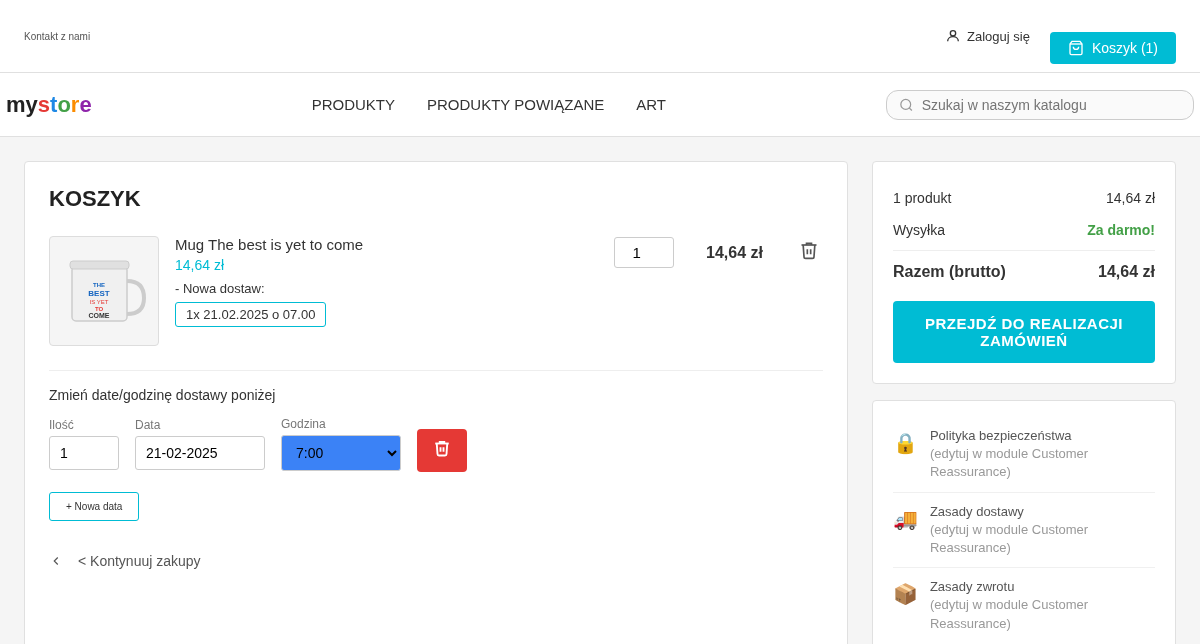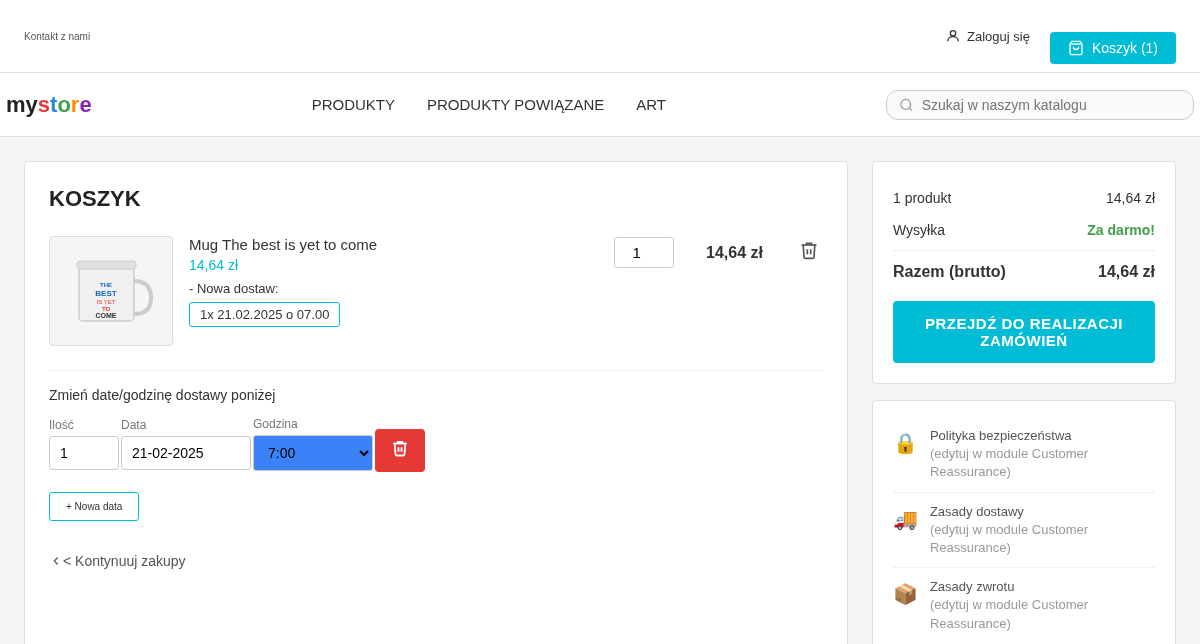--- a/index.html
+++ b/index.html
@@ -100,21 +100,21 @@
 
     .cart-item {
       display: flex;
       align-items: flex-start;
       gap: 16px;
       border-bottom: 1px solid #eee;
       padding-bottom: 24px;
       margin-bottom: 16px;
     }
     .product-image {
-      width: 124px;
+      width: 110px;
       height: 110px;
       background: #f5f5f5;
       border: 1px solid #ddd;
       border-radius: 4px;
       display: flex;
       align-items: center;
       justify-content: center;
       overflow: hidden;
       flex-shrink: 0;
     }
@@ -147,21 +147,21 @@
       font-size: 18px;
       color: #555;
       padding: 4px;
     }
 
     
     .delivery-change {
       margin-top: 8px;
     }
     .delivery-change-title { font-size: 14px; color: #333; margin-bottom: 12px; }
-    .delivery-fields { display: flex; align-items: center; gap: 2px; flex-wrap: wrap; }
+    .delivery-fields { display: flex; align-items: center; gap: 16px; flex-wrap: wrap; }
     .field-group { display: flex; flex-direction: column; gap: 4px; }
     .field-label { font-size: 12px; color: #777; }
     .field-input {
       border: 1px solid #ccc;
       border-radius: 3px;
       padding: 8px 10px;
       font-size: 14px;
       outline: none;
     }
     .field-input.qty { width: 70px; }
@@ -199,21 +199,21 @@
       border-radius: 3px;
       cursor: pointer;
       font-size: 10px;
       margin-top: 20px;
     }
 
     
     .continue-link {
       display: flex;
       align-items: center;
-      gap: 0;
+      gap: 15px;
       font-size: 14px;
       color: #555;
       cursor: pointer;
       margin-top: 24px;
       padding: 8px 0;
     }
 
     
     .summary-sidebar {
       width: 304px;

